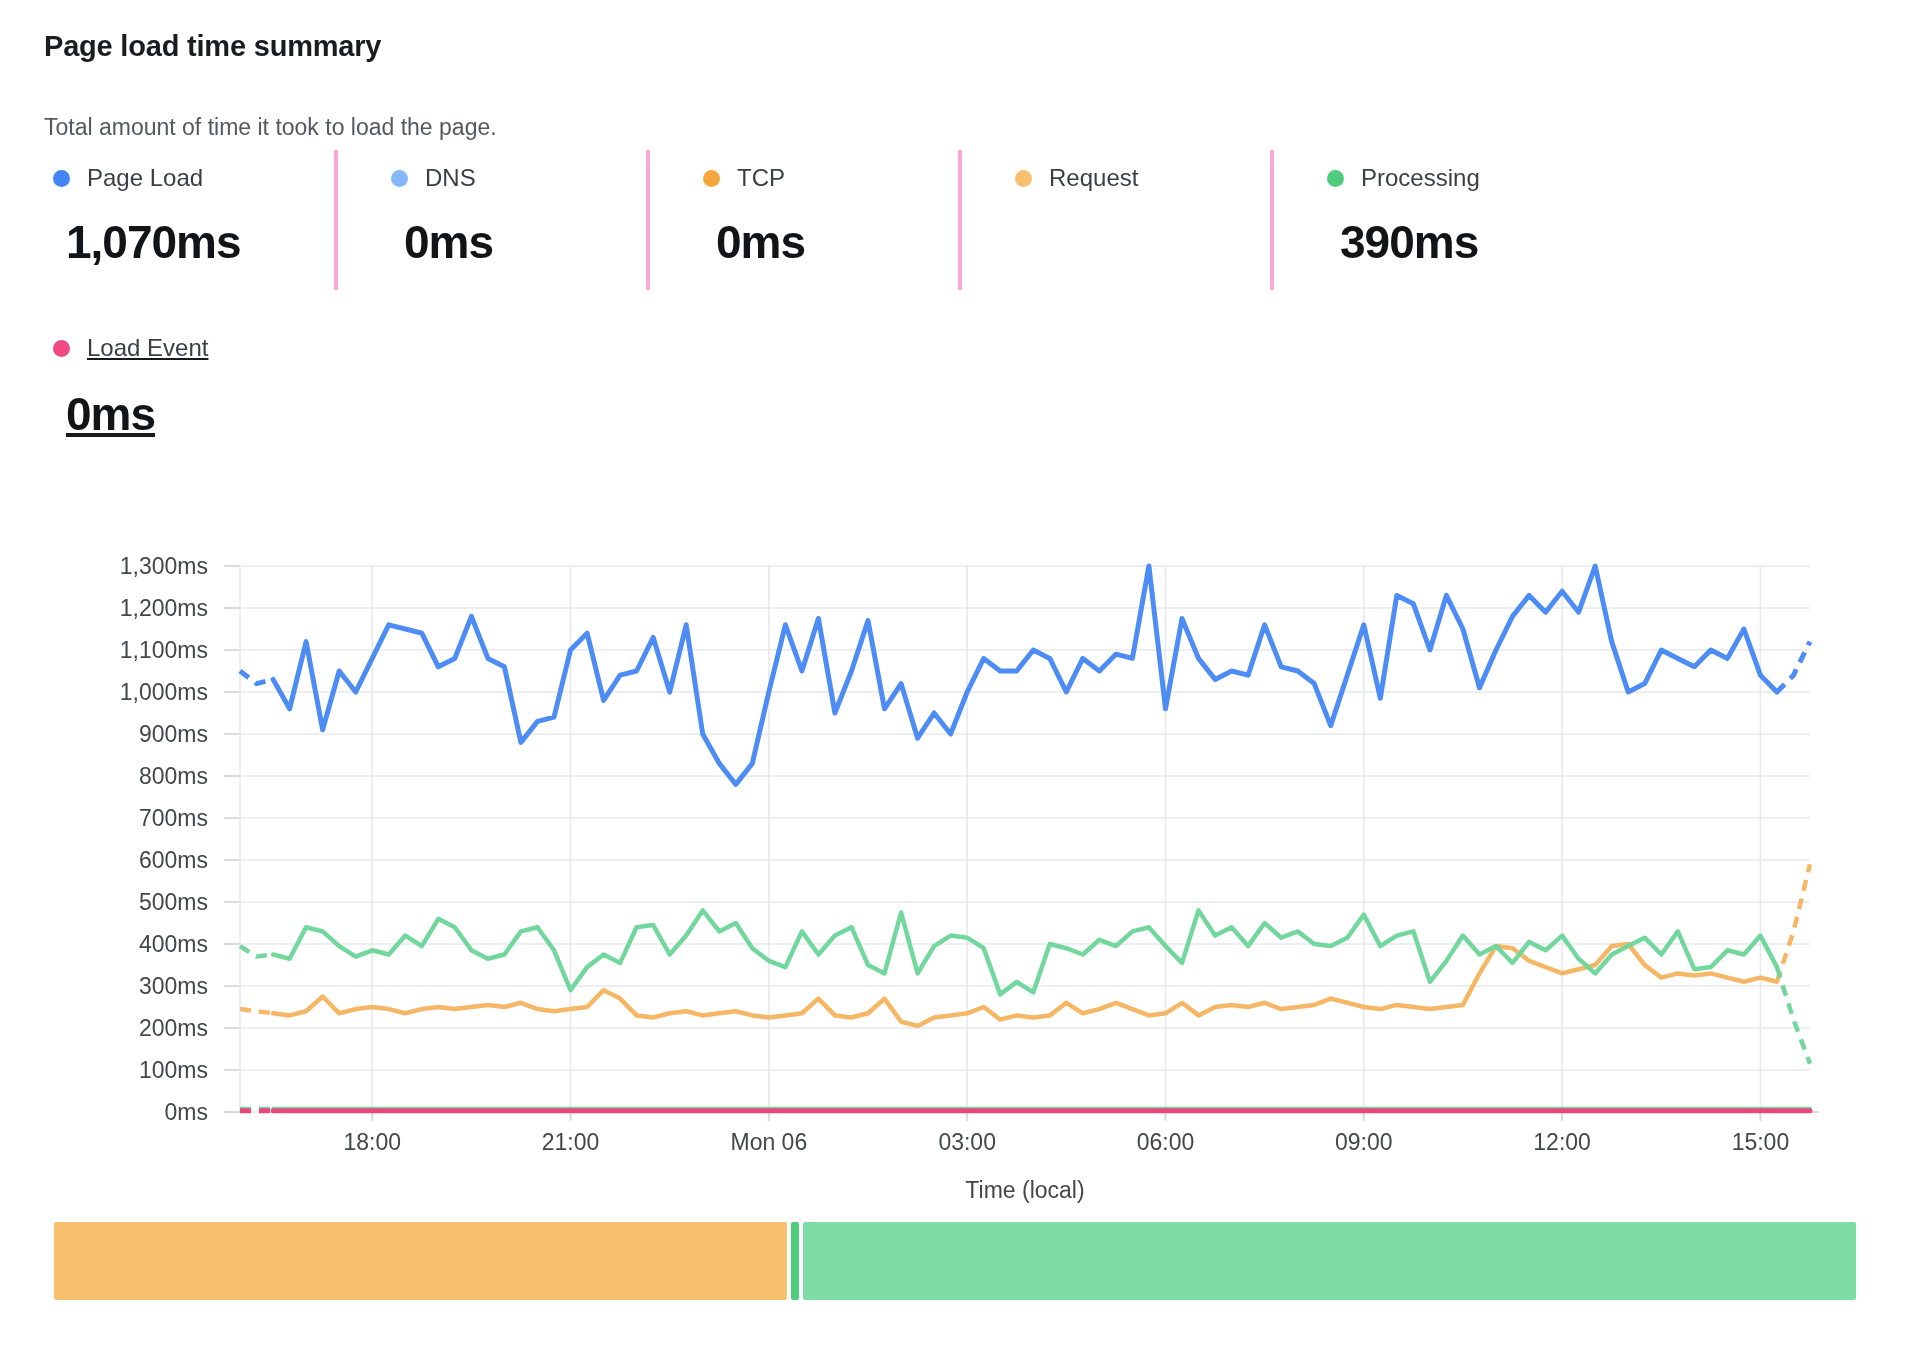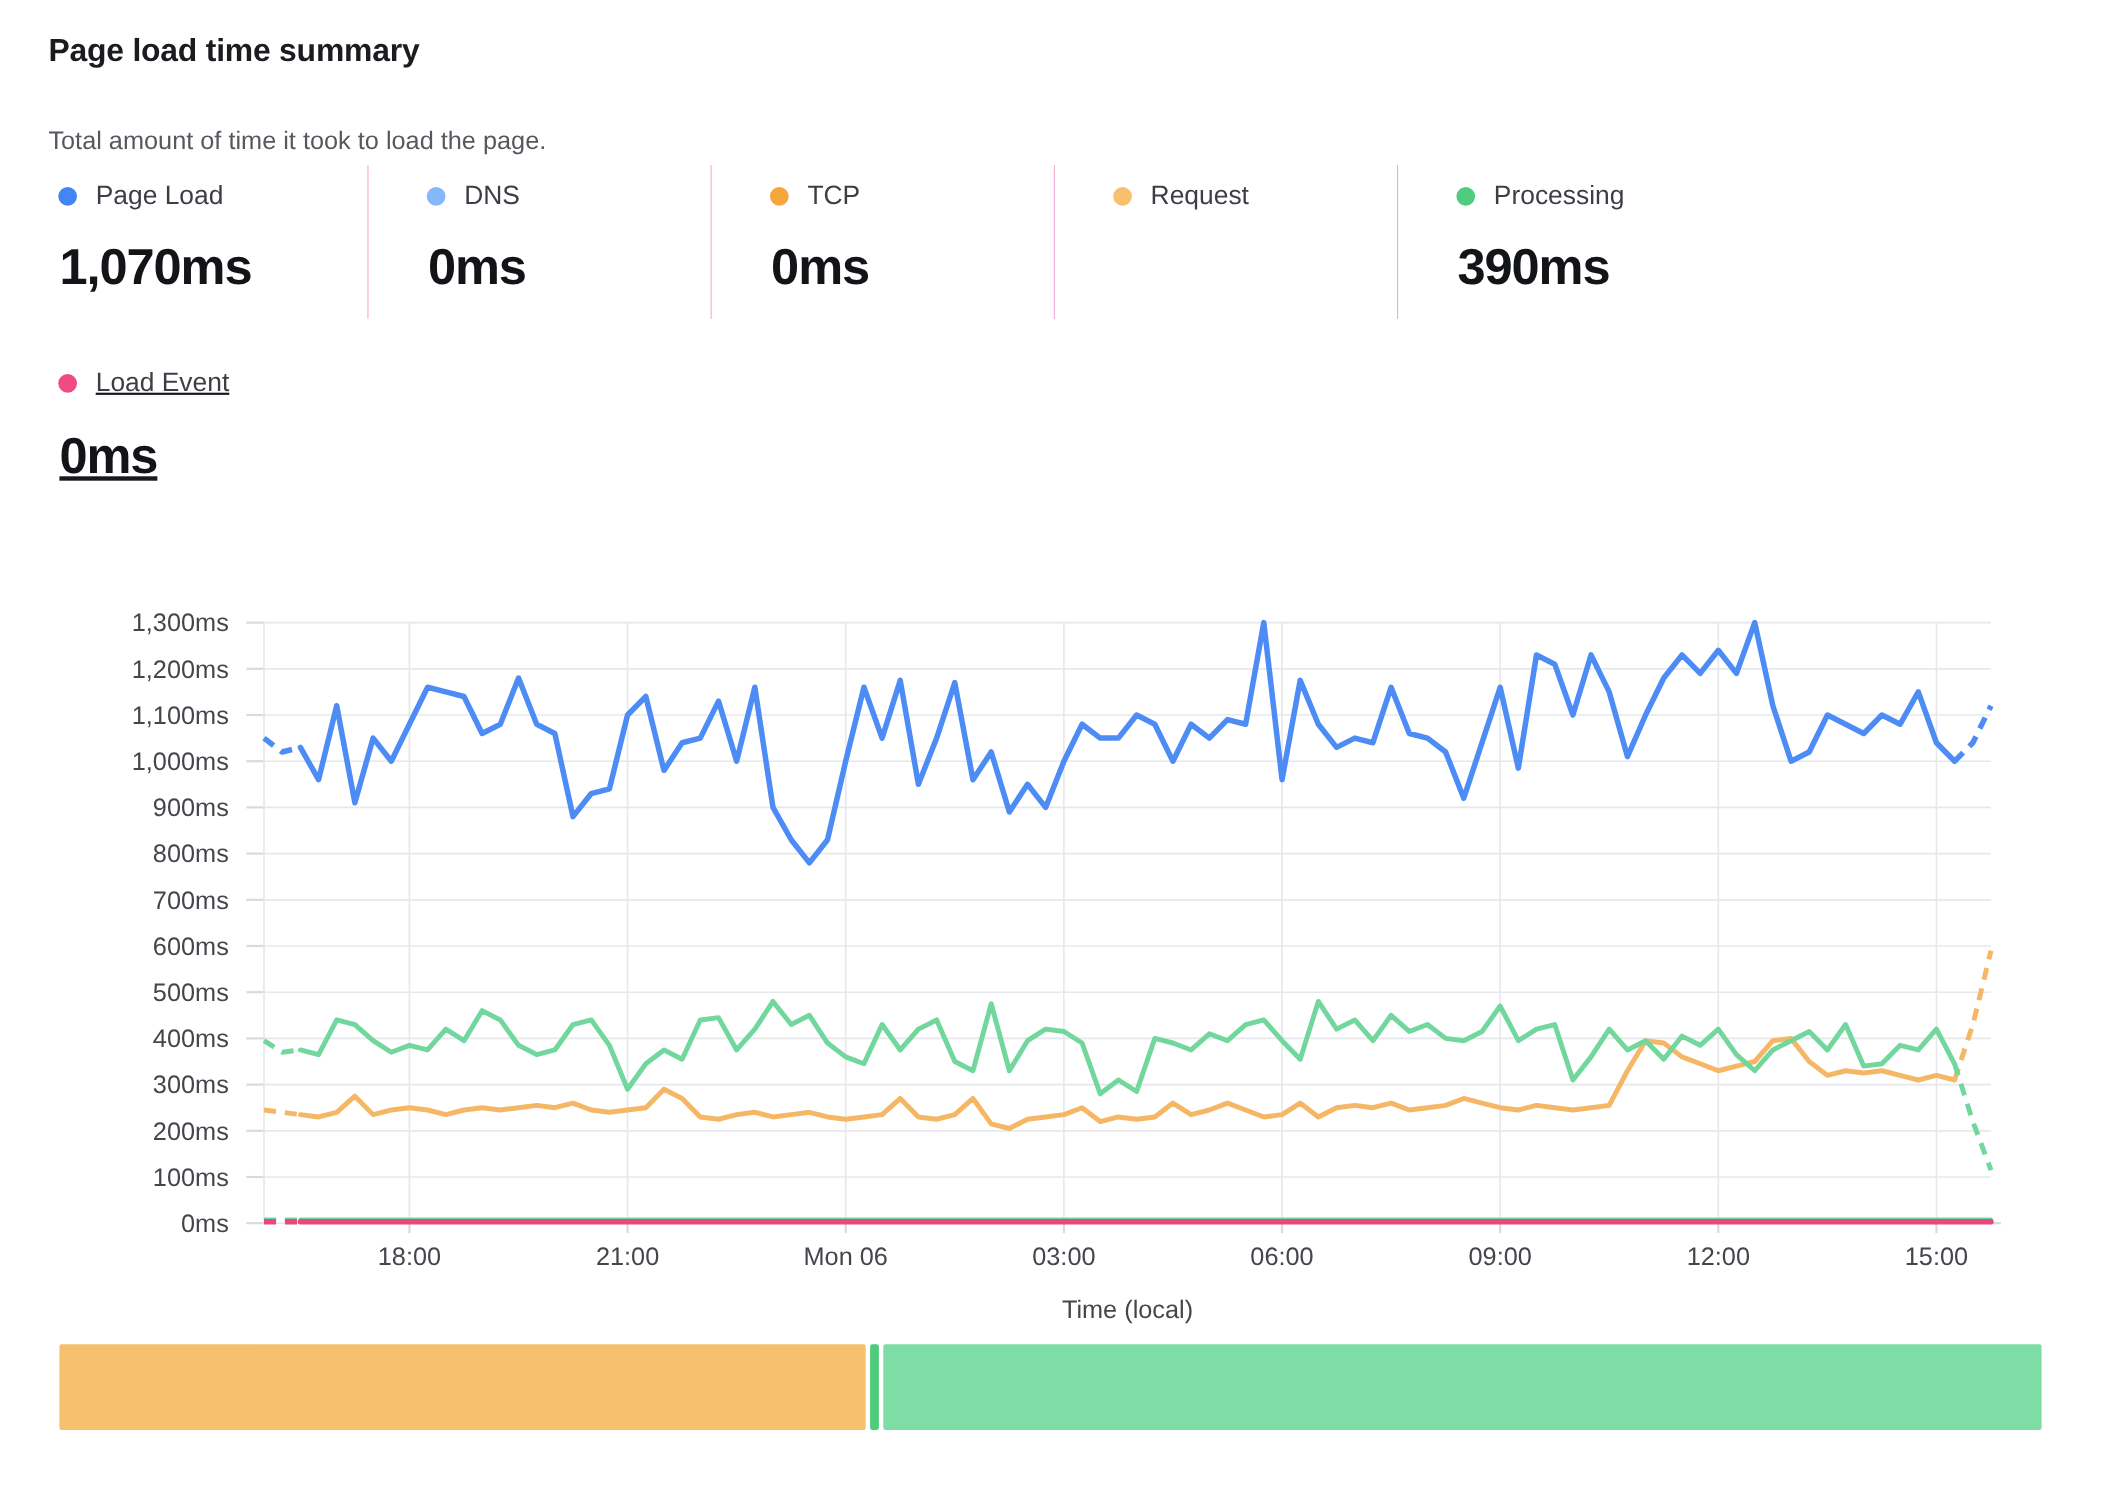--- a/index.html
+++ b/index.html
@@ -15,29 +15,29 @@
   }
   .subtitle {
     position:absolute; left:44px; top:90px;
     font-size:23px; color:#55585e;margin-top:24px;
   }
   .metrics {
     position:absolute; left:44px; top:150px;
     display:grid; grid-template-columns:290px 312px 312px 312px 312px 312px;
   }
   .metric { padding-top:15px; height:140px; }
-  .metric + .metric { border-left:1px solid #f9a8d4; padding-left:44px; }
+  .metric + .metric { border-left:4px solid #f9a8d4; padding-left:44px; }
   .legend-line { display:flex; align-items:center; height:26px; }
   .dot {
     width:17px; height:17px; border-radius:50%; flex:0 0 17px;
     margin-left:9px; margin-right:17px; background:#ccc;
   }
   .metric-label { font-size:24px; color:#3b3f45; }
   .metric-value {
-    margin-top:24px; margin-left:10px;
+    margin-top:24px; margin-left:22px;
     font-size:46px; font-weight:700; color:#121417; letter-spacing:-1px;
   }
   .load-event { position:absolute; left:44px; top:335px;text-decoration:underline; }
   .load-event .metric-value { margin-top:26px; }
   .chart-wrap { position:absolute; left:0; top:440px; width:1910px; height:780px; }
   #chart-svg { display:block; }
   #chart-svg text { font-family:"Liberation Sans","DejaVu Sans",sans-serif; }
   .status-bar {
     position:absolute; left:54px; top:1222px; width:1802px; height:78px;
     display:flex; gap:4px;

